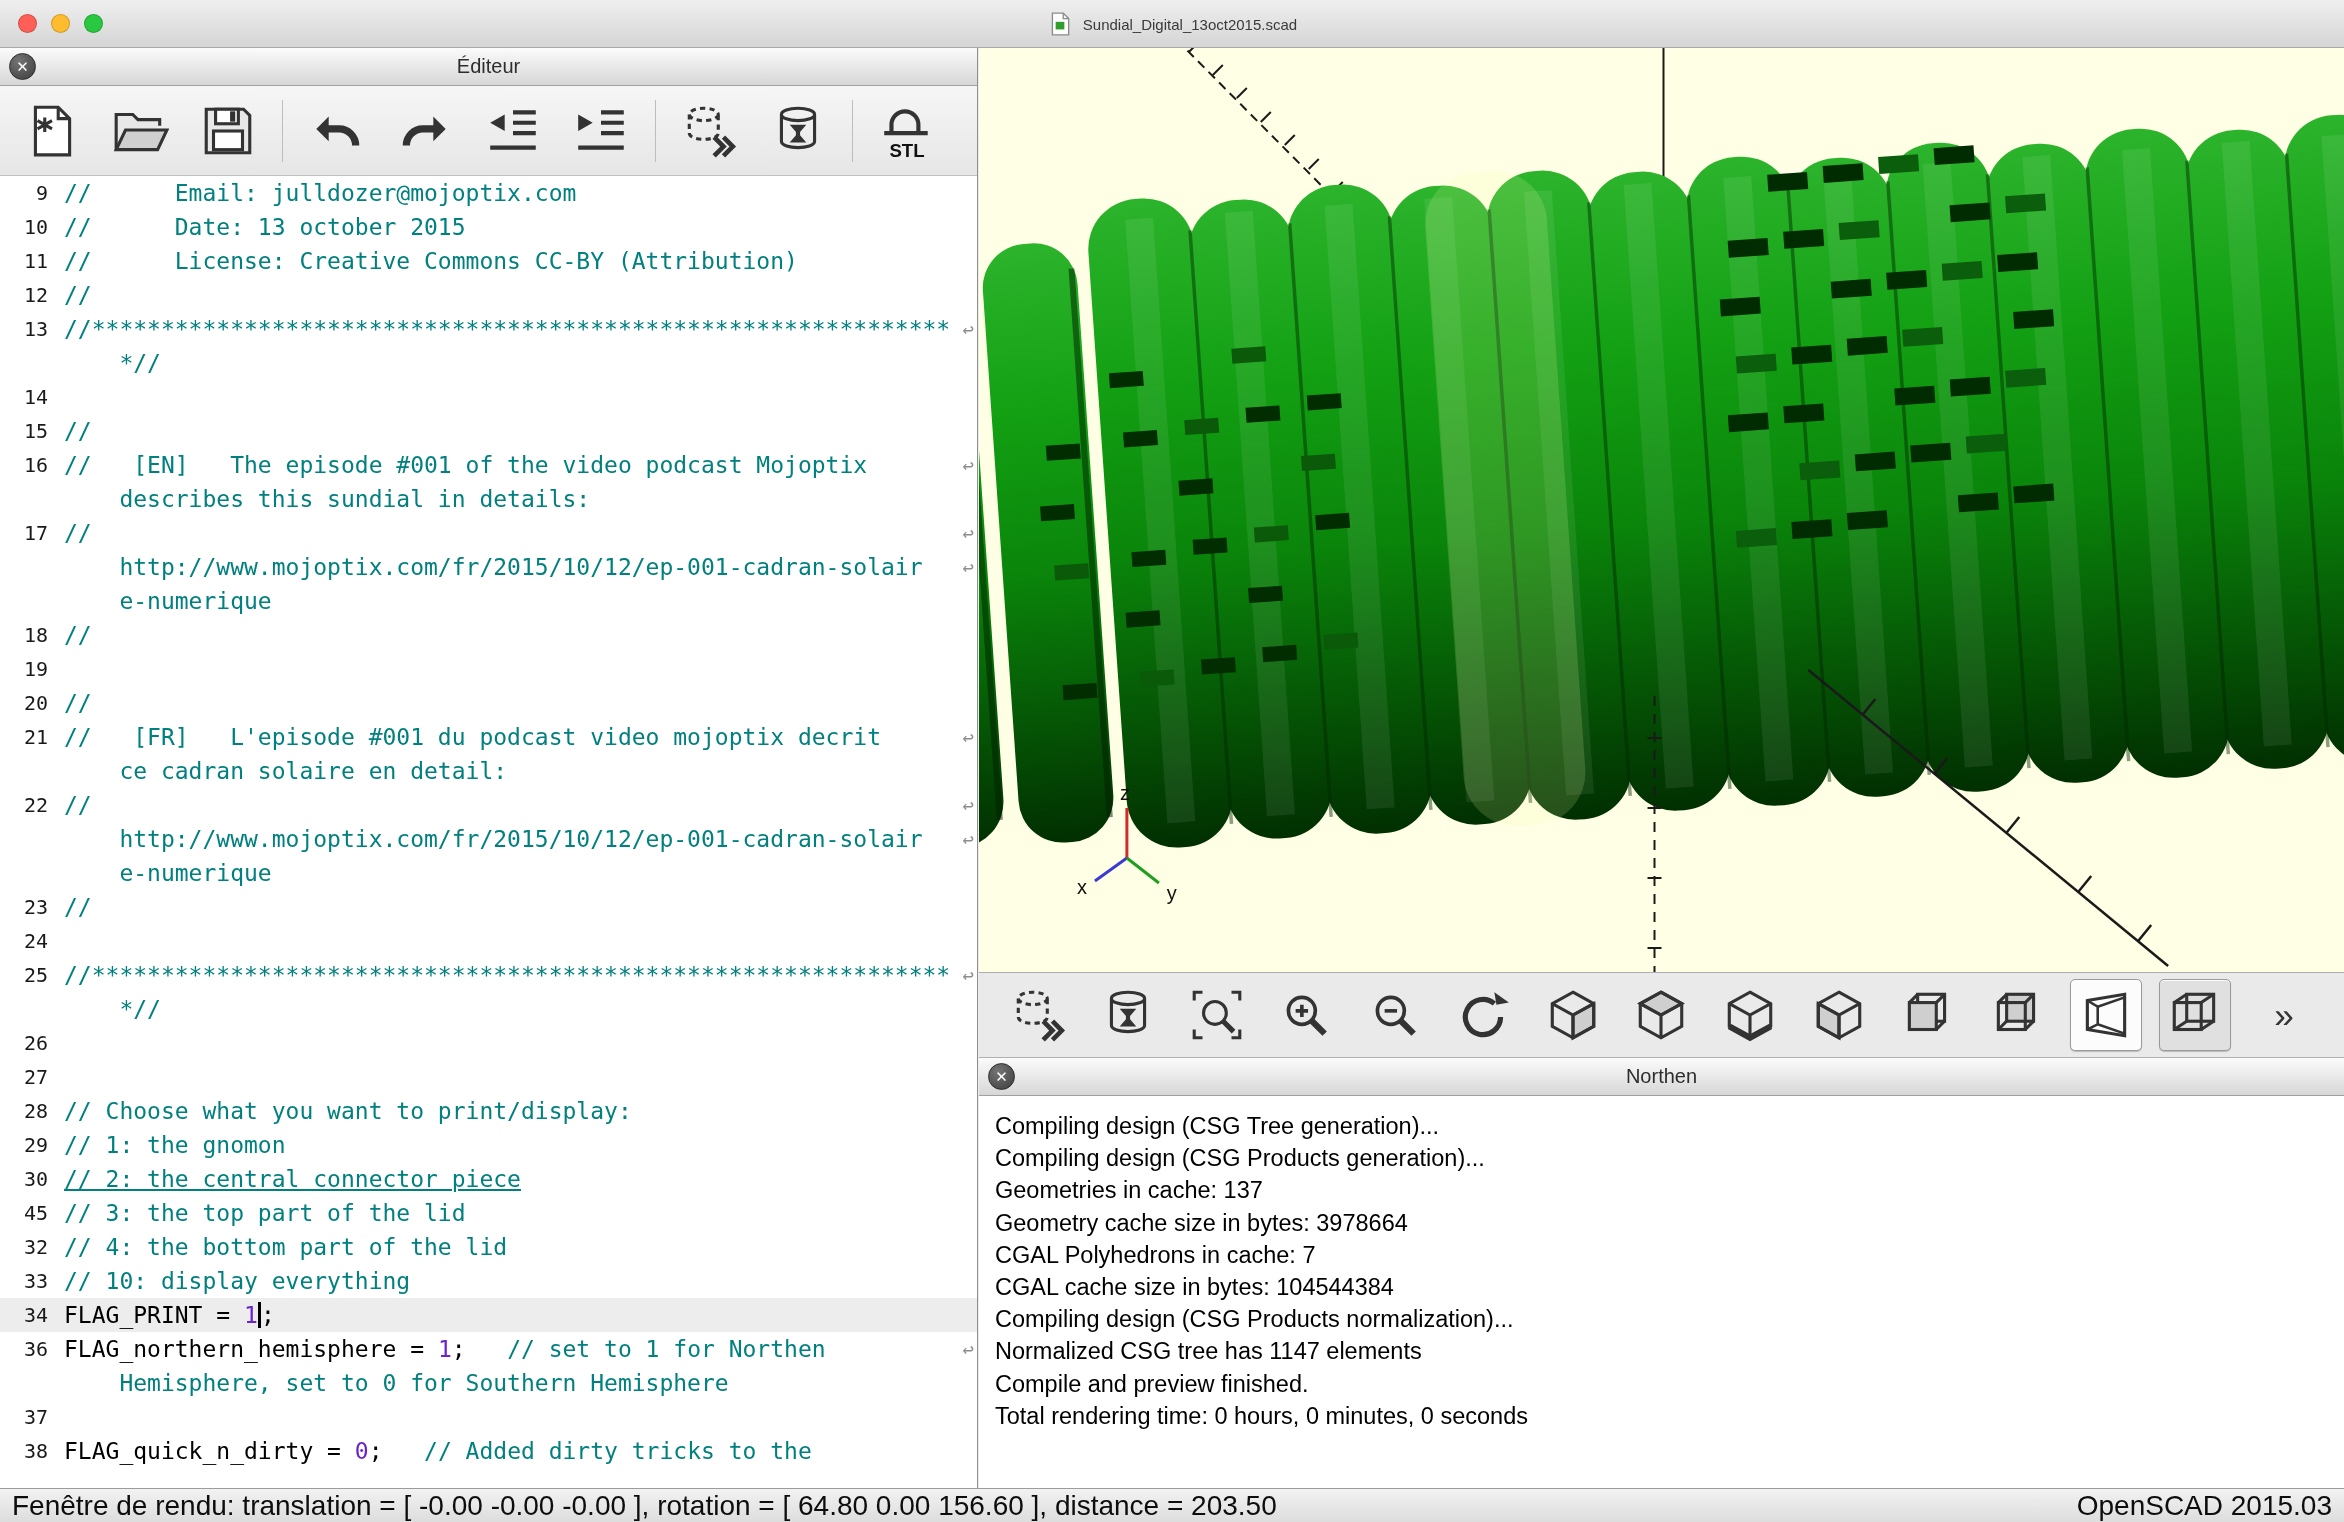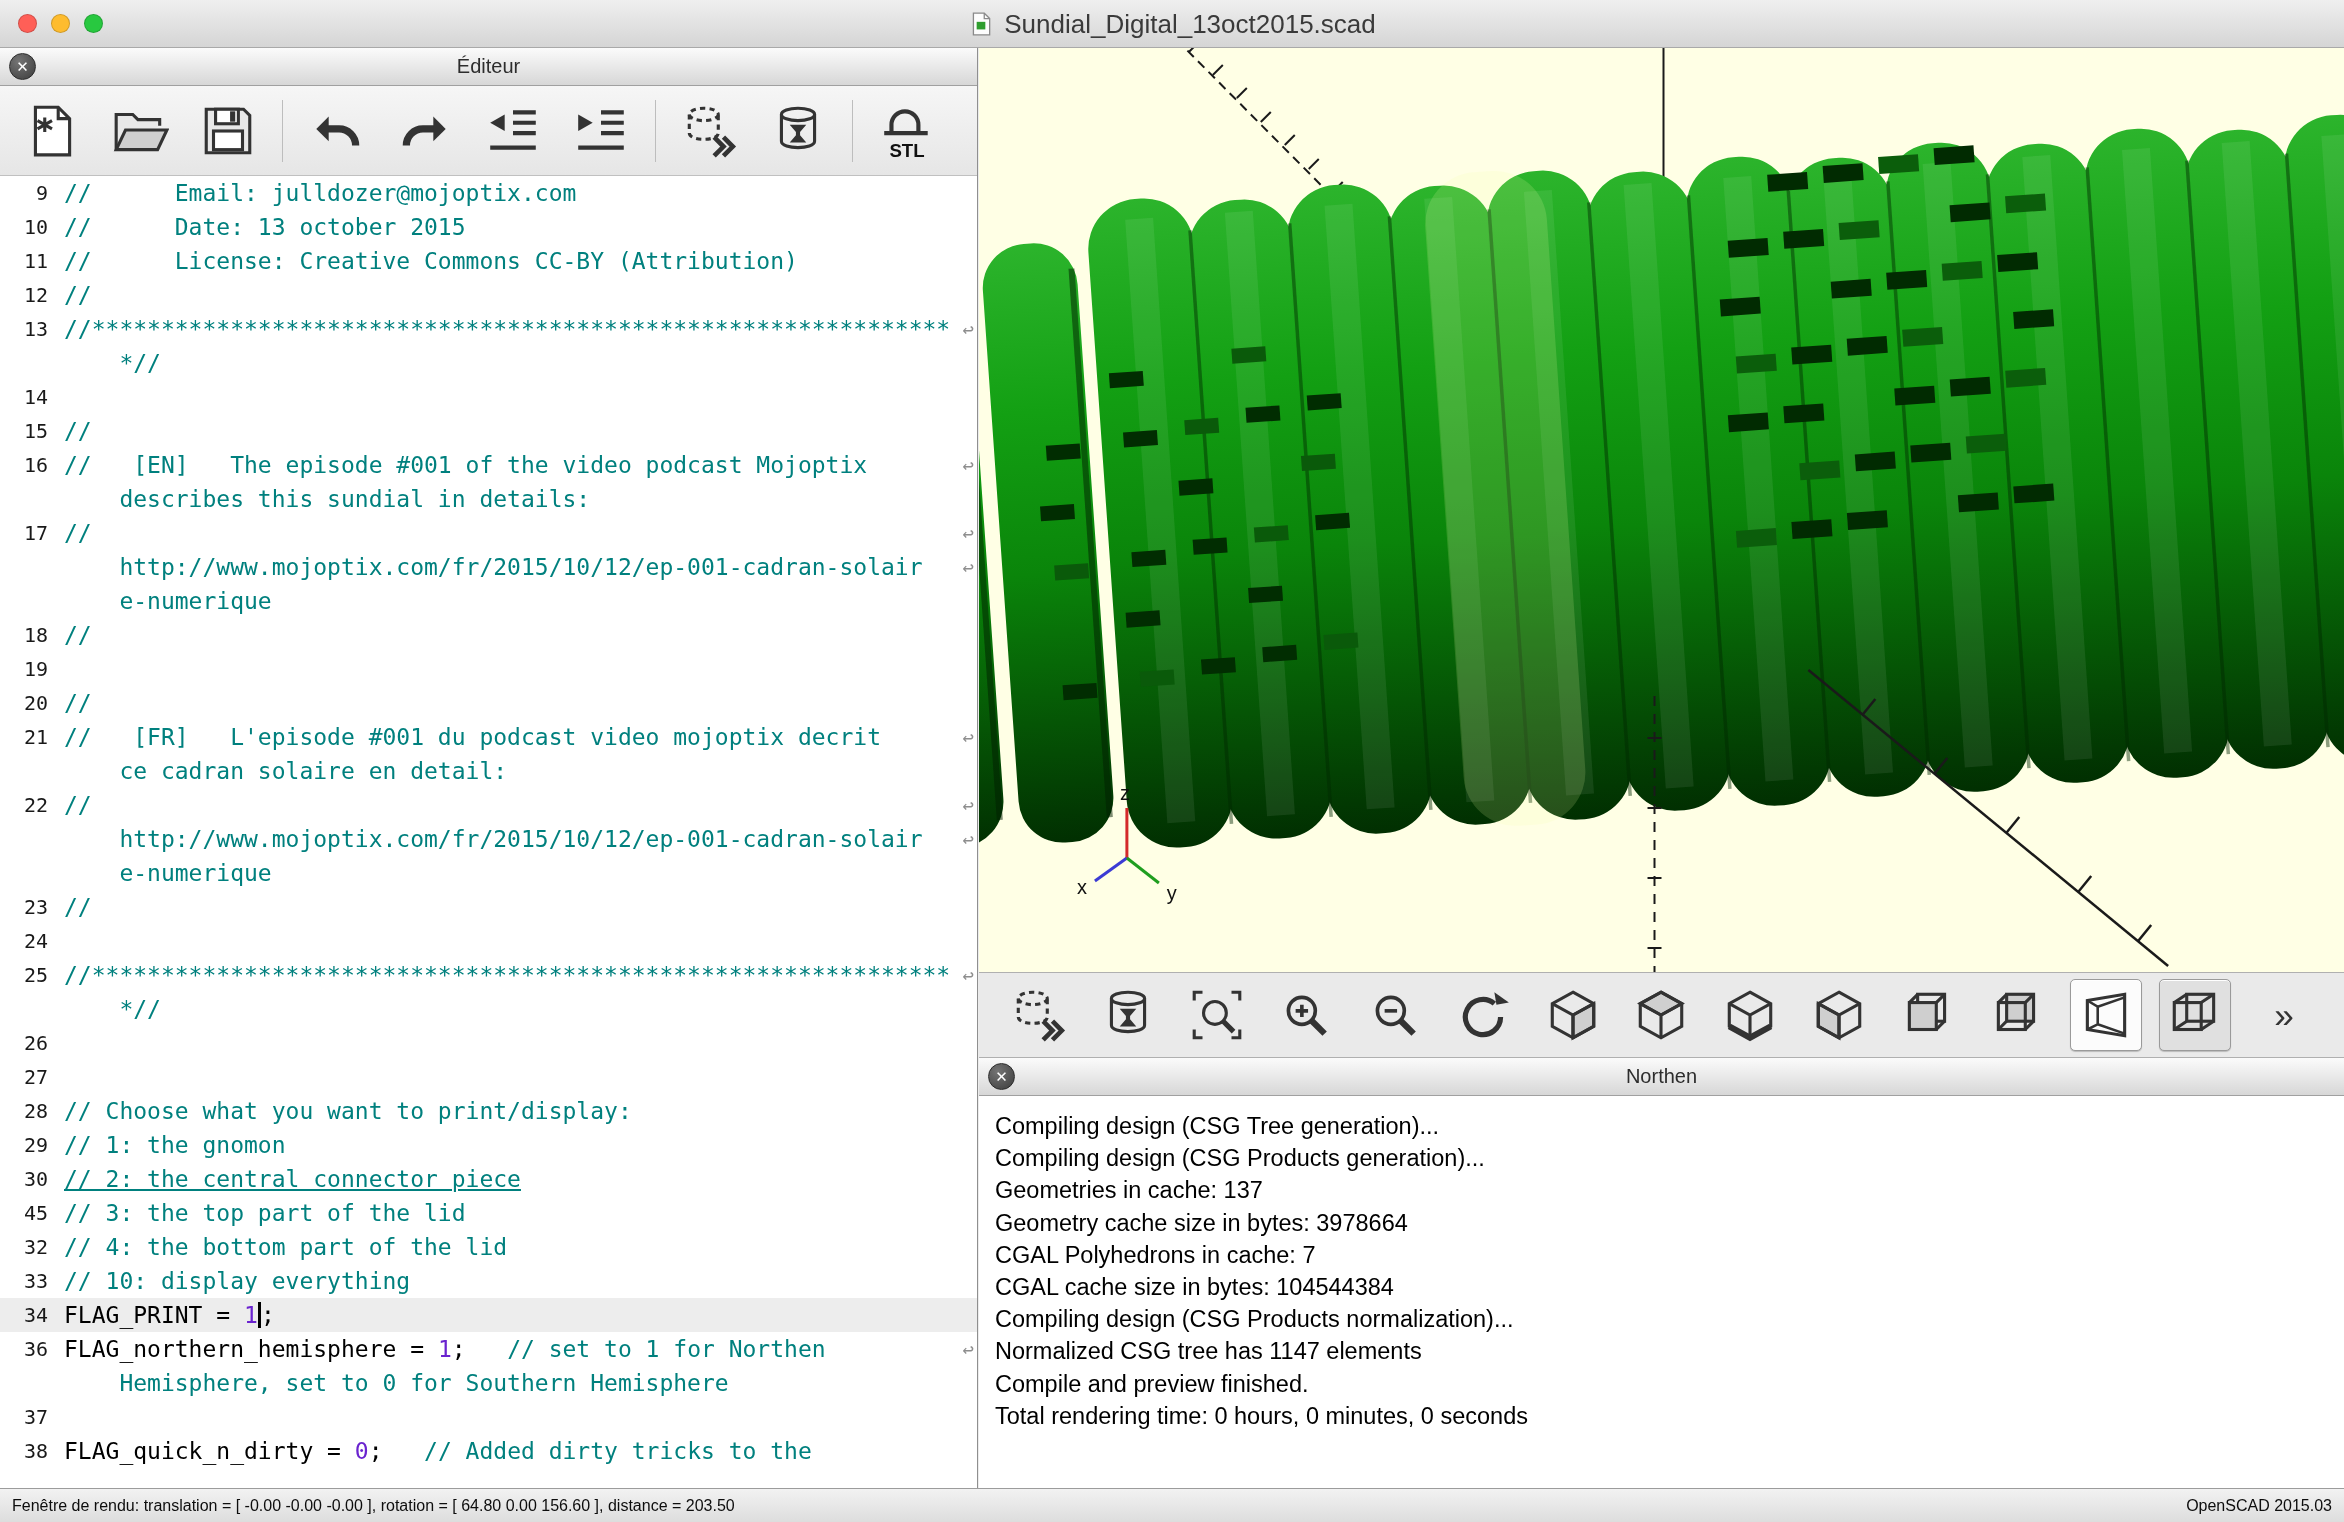--- a/index.html
+++ b/index.html
@@ -7,21 +7,21 @@
     font-family:"Liberation Sans",sans-serif;}
   .app{position:absolute;left:0;top:0;width:2344px;height:1522px;background:#ececec;}
 
   
   .titlebar{position:absolute;left:0;top:0;width:100%;height:48px;
     background:linear-gradient(#efefef,#d5d5d5);border-bottom:1px solid #a9a9a9;}
   .lights{position:absolute;left:18px;top:14px;display:flex;gap:14px;}
   .light{width:19px;height:19px;border-radius:50%;border:1px solid rgba(0,0,0,.18);}
   .light.red{background:#ff5f57}.light.yellow{background:#febc2e}.light.green{background:#28c840}
   .win-title{position:absolute;left:0;right:0;top:0;height:48px;display:flex;
-    align-items:center;justify-content:center;gap:10px;font-size:26px;color:#3a3a3a;}
+    align-items:center;justify-content:center;gap:10px;font-size:15px;color:#3a3a3a;}
 
   
   .pane-editor{position:absolute;left:0;top:48px;width:978px;height:1440px;
     background:#fff;border-right:1px solid #8f8f8f;}
   .panel-header{position:relative;height:38px;background:linear-gradient(#fbfbfb,#d7d7d7);
     border-bottom:1px solid #a0a0a0;text-align:center;font-size:20px;line-height:37px;color:#2d2d2d;}
   .close-btn{position:absolute;left:9px;top:5px;width:27px;height:27px;border-radius:50%;
     background:radial-gradient(circle at 35% 30%,#757575,#3c3c3c);color:#fff;
     font-size:15px;line-height:26px;text-align:center;border:1px solid #2c2c2c;cursor:default;}
   .ed-toolbar{height:90px;background:linear-gradient(#f6f6f6,#e6e6e6);
@@ -50,21 +50,21 @@
   .vp-btn.boxed{border:1px solid #9a9a9a;border-radius:5px;background:#e0e0e0;
     box-shadow:inset 0 1px 0 #fff,0 1px 1px rgba(0,0,0,.2);}
   .vp-btn.selected{background:#fcfcfc;}
   .console-header{position:absolute;left:0;top:1010px;width:100%;}
   .console-body{position:absolute;left:0;right:0;top:1048px;bottom:0;background:#fff;
     padding:14px 0 0 16px;font-size:23.5px;line-height:32.2px;color:#000;overflow:hidden;}
 
   
   .statusbar{position:absolute;left:0;bottom:0;width:100%;height:34px;
     background:linear-gradient(#f2f2f2,#dddddd);border-top:1px solid #9c9c9c;display:flex;
-    justify-content:space-between;align-items:center;padding:0 12px;font-size:16px;color:#0d0d0d;margin-top:46px;}
+    justify-content:space-between;align-items:center;padding:0 12px;font-size:28px;color:#0d0d0d;margin-top:46px;}
 </style>
 </head>
 <body>
 
 <div class="app">
 
   <div class="titlebar">
     <div class="lights">
       <div class="light red"></div>
       <div class="light yellow"></div>

